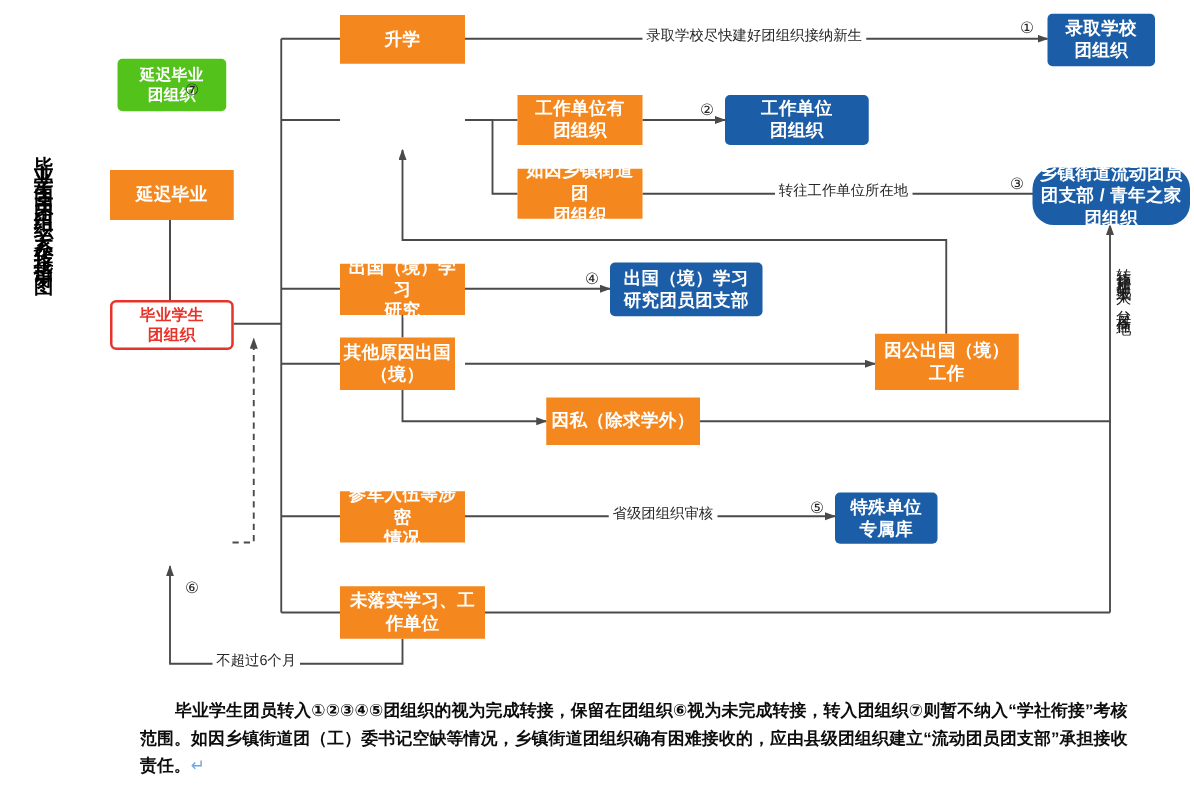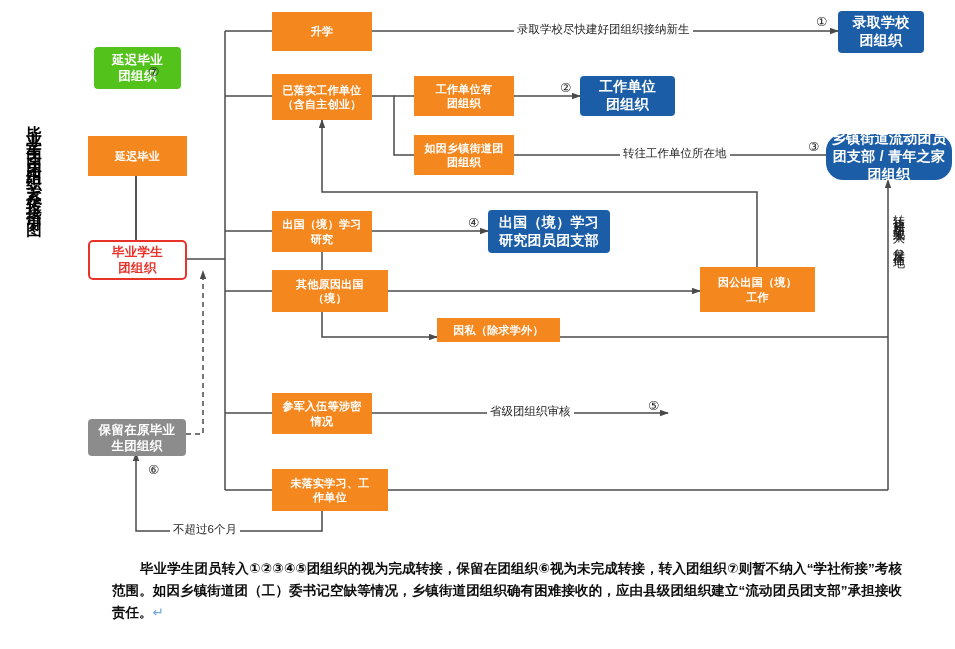--- a/index.html
+++ b/index.html
@@ -26,21 +26,21 @@
     display:flex;
     align-items:center;
     justify-content:center;
     text-align:center;
     font-weight:bold;
     line-height:1.28;
     letter-spacing:0.3px;
     white-space:pre-line;
     z-index:3;
   }
-  .node.orange{ background:#F4881F; color:#ffffff; font-size:11px; }
+  .node.orange{ background:#F4881F; color:#ffffff; font-size:14px; }
   .node.blue  { background:#1B5DA6; color:#ffffff; font-size:14px; border-radius:4px; }
   .node.green { background:#53C21B; color:#ffffff; font-size:12.5px; border-radius:4px; }
   .node.gray  { background:#8C8C8C; color:#ffffff; font-size:12.5px; border-radius:4px; }
   .node.root  { background:#ffffff; color:#E8332A; font-size:12.5px;
                 border:2px solid #E8332A; border-radius:5px; }
 
   .edge-label{
     position:absolute;
     font-size:11.5px;
     color:#262626;
@@ -162,61 +162,59 @@
   <div id="side-title">毕业学生团员团组织关系转接指引图</div>
 
   <div class="node root" style="left:88px;  top:240px; width:99px;  height:40px;text-align:center;">毕业学生
 团组织</div>
 
   <div class="node orange" style="left:88px;  top:136px; width:99px;  height:40px;">延迟毕业</div>
 
   <div class="node green" style="left:94px;  top:47px;  width:87px;  height:42px;">延迟毕业
 团组织</div>
 
-  <div class="node gray" style="left:88px;  top:419px; width:98px;  height:37px;">保留在原毕业
-生团组织</div>
 
   <div class="node orange" style="left:272px; top:12px;  width:100px; height:39px;">升学</div>
 
   <div class="node blue" style="left:838px; top:11px;  width:86px;  height:42px;">录取学校
 团组织</div>
 
-  <div class="node orange" style="left:272px; top:74px;  width:100px; height:46px;">已落实工作单位
-（含自主创业）</div>
 
   <div class="node orange" style="left:414px; top:76px;  width:100px; height:40px;">工作单位有
 团组织</div>
 
-  <div class="node blue" style="left:580px; top:76px;  width:95px;  height:40px;">工作单位
+  <div class="node blue" style="left:580px; top:76px;  width:115px;  height:40px;">工作单位
 团组织</div>
 
   <div class="node orange" style="left:414px; top:135px; width:100px; height:40px;">如因乡镇街道团
 团组织</div>
 
   <div class="node blue" style="left:826px; top:134px; width:126px; height:46px;border-radius:17px;">乡镇街道流动团员
 团支部 / 青年之家
 团组织</div>
 
   <div class="node orange" style="left:272px; top:211px; width:100px; height:41px;">出国（境）学习
 研究</div>
 
   <div class="node blue" style="left:488px; top:210px; width:122px; height:43px;">出国（境）学习
 研究团员团支部</div>
 
-  <div class="node orange" style="left:272px; top:270px; width:116px; height:42px;">其他原因出国
+  <div class="node orange" style="left:272px; top:270px; width:92px; height:42px;">其他原因出国
 （境）</div>
 
   <div class="node orange" style="left:700px; top:267px; width:115px; height:45px;">因公出国（境）
 工作</div>
 
-  <div class="node orange" style="left:437px; top:318px; width:123px; height:24px;">因私（除求学外）</div>
+  <div class="node orange" style="left:437px; top:318px; width:123px; height:38px;">因私（除求学外）</div>
 
   <div class="node orange" style="left:272px; top:393px; width:100px; height:41px;">参军入伍等涉密
 情况</div>
 
+  <div class="node blue" style="left:668px; top:394px; width:82px;  height:41px;">特殊单位
+专属库</div>
 
   <div class="node orange" style="left:272px; top:469px; width:116px; height:42px;">未落实学习、工
 作单位</div>
 
   <div class="edge-label" style="left:514px; top:23px;text-align:right;">录取学校尽快建好团组织接纳新生</div>
 
   <div class="edge-label" style="left:620px; top:147px;">转往工作单位所在地</div>
 
   <div class="edge-label" style="left:487px; top:405px;">省级团组织审核</div>
 

